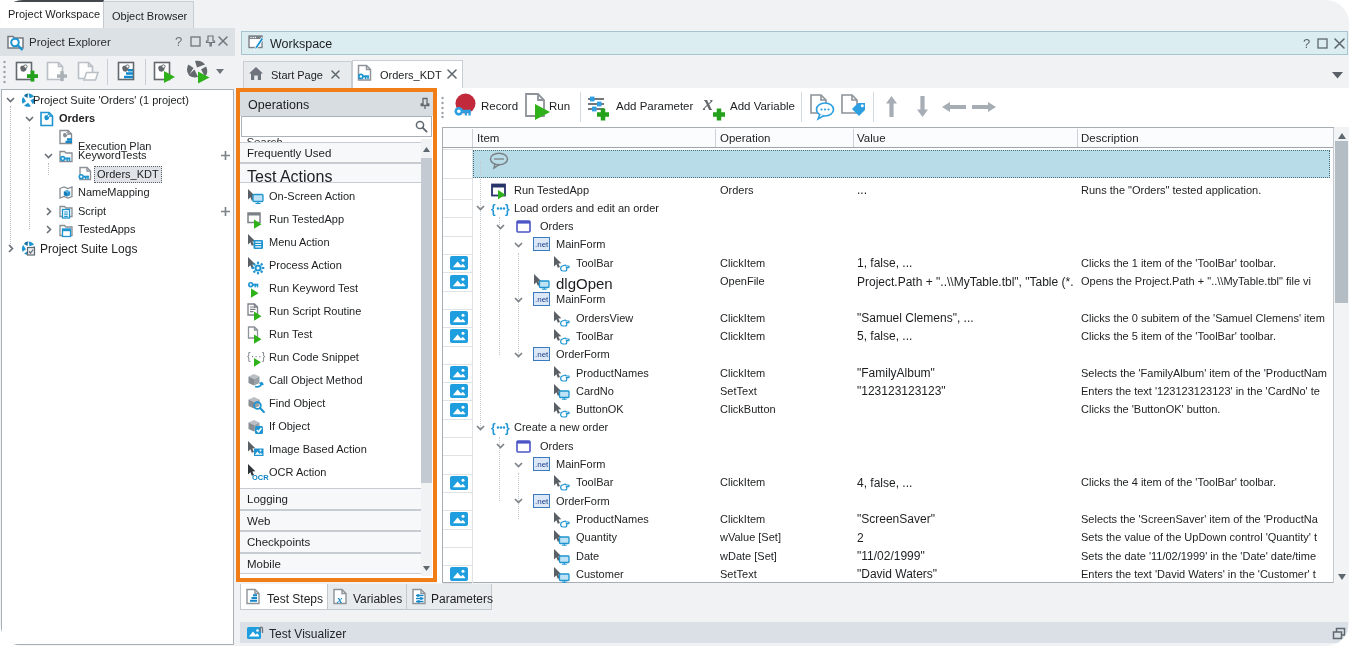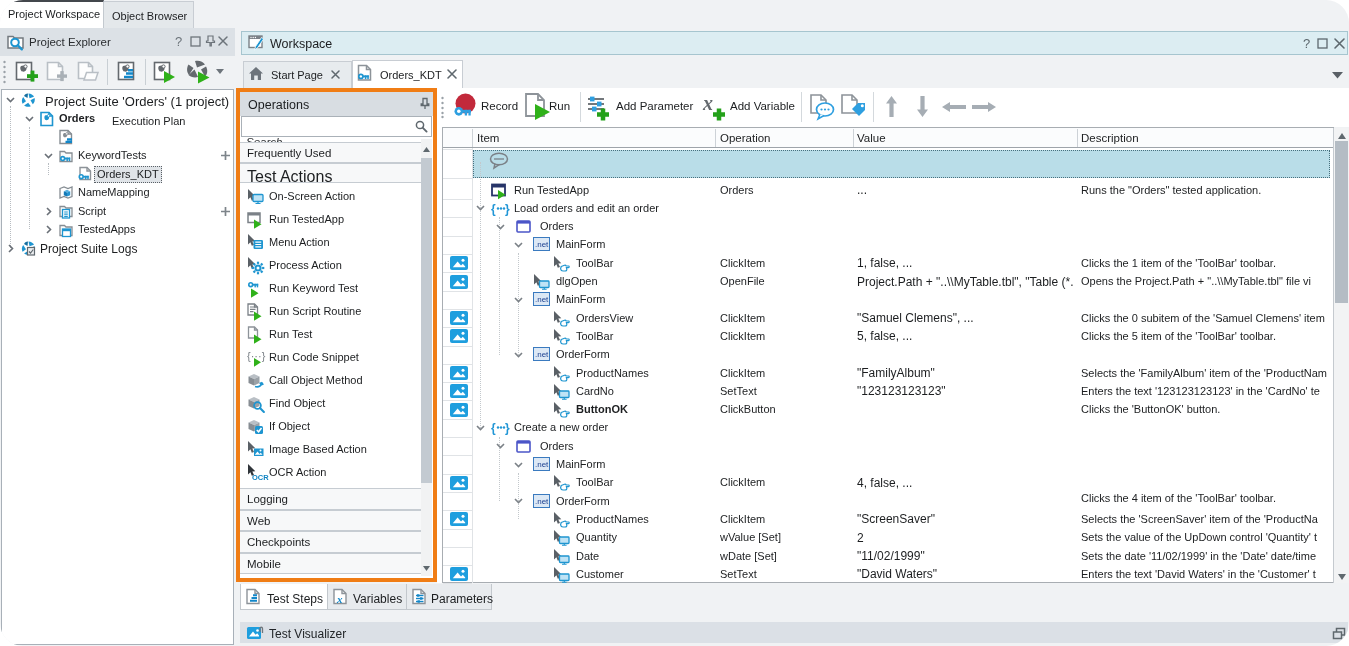--- a/index.html
+++ b/index.html
@@ -99,39 +99,39 @@
     </svg>
 <svg class="ab" style="left:21px;top:93.0px" width="14" height="14" viewBox="0 0 14 14">
       <g fill="#1e95d0">
         <path d="M7.5,0.5 C10,0.5 12,1.8 13,3.8 L8.5,5.2 Z"></path>
         <path d="M13.6,5 C14.2,7.4 13.4,9.8 11.8,11.3 L9.5,7.2 Z"></path>
         <path d="M9.8,13.2 C7.5,14.3 4.9,13.9 3.1,12.4 L7.2,9.7 Z"></path>
         <path d="M1.6,10.8 C0.4,8.6 0.7,5.9 2.2,4.1 L5,8.3 Z"></path>
         <path d="M4,1.6 C5,1 6,0.7 7,0.6 L6.5,5 L3,3 Z" fill="#156fa0"></path>
       </g>
     </svg>
-<div class="ab txt" style="left:36px;top:93.5px;font-size:13px;color:#1c1e20;padding-left:9px;">Project Suite 'Orders' (1 project)</div>
+<div class="ab txt" style="left:24px;top:93.5px;font-size:11px;color:#1c1e20;padding-left:9px;">Project Suite 'Orders' (1 project)</div>
 <svg class="ab" style="left:25px;top:115.5px" width="9" height="6" viewBox="0 0 9 6">
       <path d="M1,1 L4.5,4.5 L8,1" fill="none" stroke="#6a7077" stroke-width="1.6"></path>
     </svg>
 <svg class="ab" style="left:40px;top:111.5px" width="14" height="14" viewBox="0 0 14 14">
       <path d="M1,0.5 L9.0,0.5 L12.5,4.0 L12.5,13.5 L1,13.5 Z" fill="#fff" stroke="#1e95d0" stroke-width="1.6"></path>
       <path d="M9.0,0.5 L9.0,4.0 L12.5,4.0" fill="none" stroke="#1e95d0" stroke-width="1.6"></path>
       <path d="M5,3.5 C7.5,2.5 9.5,4 9,6.2 C8.6,8.4 5.6,8.8 4.8,7.2 C4.2,5.9 4.3,4.3 5,3.5 Z" fill="#1e95d0"></path>
       <circle cx="8.6" cy="3.8" r="1.3" fill="#fff" stroke="#1e95d0" stroke-width="0.9"></circle>
     </svg>
 <div class="ab txt" style="left:59px;top:112.0px;font-size:11px;color:#1c1e20;font-weight:bold;">Orders</div>
 <svg class="ab" style="left:59px;top:130.0px" width="14" height="14" viewBox="0 0 14 14">
       <path d="M1,0.5 L9.0,0.5 L12.5,4.0 L12.5,13.5 L1,13.5 Z" fill="#fff" stroke="#868d93" stroke-width="1.4"></path>
       <path d="M9.0,0.5 L9.0,4.0 L12.5,4.0" fill="none" stroke="#868d93" stroke-width="1.4"></path>
       <path d="M4.5,3.5 C6.5,2.5 8.5,3.5 8.2,5.5 C7.9,7.5 5.2,7.8 4.4,6.4 C3.9,5.3 4,4.1 4.5,3.5 Z" fill="#868d93"></path>
       <circle cx="7.8" cy="3.8" r="1.2" fill="#fff" stroke="#868d93" stroke-width="0.8"></circle>
       <path d="M6.5,11.8 L13,11.8 M8,9.3 L13,9.3" stroke="#1287c9" stroke-width="2.2"></path>
     </svg>
-<div class="ab txt" style="left:78px;top:115px;font-size:11px;color:#1c1e20;margin-left:34px;">Execution Plan</div>
+<div class="ab txt" style="left:78px;top:140px;font-size:11px;color:#1c1e20;">Execution Plan</div>
 <svg class="ab" style="left:44px;top:152.5px" width="9" height="6" viewBox="0 0 9 6">
       <path d="M1,1 L4.5,4.5 L8,1" fill="none" stroke="#6a7077" stroke-width="1.6"></path>
     </svg>
 <svg class="ab" style="left:59px;top:148.5px" width="14" height="14" viewBox="0 0 14 14">
       <path d="M1,2.5 L5.5,2.5 L7,4 L13,4 L13,12.5 L1,12.5 Z" fill="#fbfcfc" stroke="#868d93" stroke-width="1.3"></path>
       <g transform="translate(1,6.8) scale(0.85)" fill="#1e95d0">
         <circle cx="3.2" cy="3.2" r="3.2"></circle>
         <circle cx="3.2" cy="3.2" r="1.3" fill="#fff"></circle>
         <rect x="5.6" y="2.1" width="6.4" height="2.2"></rect>
         <rect x="7.6" y="2.1" width="1.7" height="4.2"></rect>
@@ -554,21 +554,21 @@
 <svg class="ab" style="left:450px;top:274.5px" width="18" height="14" viewBox="0 0 18 14">
       <rect x="0" y="0" width="18" height="14" rx="2" fill="#1e9ede"></rect>
       <path d="M2.8,11.2 L7.6,5.6 L11,9.6 L12.8,7.8 L15.2,10.6 L15.2,11.2 Z" fill="#fff"></path>
       <circle cx="13" cy="4.2" r="1.5" fill="#fff"></circle>
     </svg>
 <svg class="ab" style="left:533px;top:274.0px" width="16" height="16" viewBox="0 0 16 16">
       <path transform="translate(1,0)" d="M0,0 L7.3,7.3 L4.3,7.4 L6,11 L3.8,11.8 L2.4,8.2 L0,10.5 Z" fill="#5a6066"></path>
       <rect x="6.5" y="7" width="9.5" height="6.5" rx="0.8" fill="#bfe3f5" stroke="#1e95d0" stroke-width="1.3"></rect>
       <path d="M11.3,13.5 L11.3,15 M9,15.3 L13.6,15.3" stroke="#1e95d0" stroke-width="1.1"></path>
     </svg>
-<div class="ab txt" style="left:556px;top:275.0px;font-size:11px;color:#1c1e20;">dlgOpen</div>
+<div class="ab txt" style="left:556px;top:275.0px;font-size:15px;color:#1c1e20;">dlgOpen</div>
 <div class="ab txt" style="left:720px;top:275.0px;font-size:11px;color:#1c1e20;">OpenFile</div>
 <div class="ab txt" style="left:857px;top:274.5px;width:218px;overflow:hidden;font-size:12px;color:#1c1e20;">Project.Path + "..\\MyTable.tbl", "Table (*.</div>
 <div class="ab txt" style="left:1081px;top:275.0px;width:249px;overflow:hidden;font-size:11px;color:#1c1e20;">Opens the Project.Path + "..\\MyTable.tbl" file vi</div>
 <svg class="ab" style="left:514px;top:296.8px" width="9" height="6" viewBox="0 0 9 6">
       <path d="M1,1 L4.5,4.5 L8,1" fill="none" stroke="#7b8187" stroke-width="1.6"></path>
     </svg>
 <svg class="ab" style="left:533px;top:292.3px" width="17" height="16" viewBox="0 0 17 16">
       <rect x="0.5" y="0.5" width="16" height="13" fill="#dce8f5" stroke="#3a7abf" stroke-width="1"></rect>
       <text x="2" y="10" font-size="8" fill="#1b3f8f" font-family="Liberation Sans">.net</text>
     </svg>
@@ -636,21 +636,21 @@
 <div class="ab txt" style="left:1081px;top:384.8px;width:249px;overflow:hidden;font-size:11px;color:#1c1e20;">Enters the text '123123123123' in the 'CardNo' te</div>
 <svg class="ab" style="left:450px;top:402.6px" width="18" height="14" viewBox="0 0 18 14">
       <rect x="0" y="0" width="18" height="14" rx="2" fill="#1e9ede"></rect>
       <path d="M2.8,11.2 L7.6,5.6 L11,9.6 L12.8,7.8 L15.2,10.6 L15.2,11.2 Z" fill="#fff"></path>
       <circle cx="13" cy="4.2" r="1.5" fill="#fff"></circle>
     </svg>
 <svg class="ab" style="left:553px;top:402.1px" width="16" height="16" viewBox="0 0 16 16">
       <path transform="translate(1,0)" d="M0,0 L7.3,7.3 L4.3,7.4 L6,11 L3.8,11.8 L2.4,8.2 L0,10.5 Z" fill="#5a6066"></path>
       <path d="M8.2,10.5 L11.5,9.2 C12.3,8.9 12.9,9.3 13.2,10 L15.6,10 C16.4,10 16.4,11.6 15.6,11.6 L13.4,11.6 L13.8,13.2 C14,14.2 13.2,15 12.2,15 L10,15 C8.8,15 7.8,14 7.6,12.8 Z" fill="#fff" stroke="#1e95d0" stroke-width="1.2"></path>
     </svg>
-<div class="ab txt" style="left:576px;top:403.1px;font-size:11px;color:#1c1e20;font-weight:bold;">ButtonOK</div>
+<div class="ab txt" style="left:576px;top:403.1px;font-size:11px;color:#1c1e20;">ButtonOK</div>
 <div class="ab txt" style="left:720px;top:403.1px;font-size:11px;color:#1c1e20;">ClickButton</div>
 <div class="ab txt" style="left:1081px;top:403.1px;width:249px;overflow:hidden;font-size:11px;color:#1c1e20;">Clicks the 'ButtonOK' button.</div>
 <svg class="ab" style="left:476px;top:424.9px" width="9" height="6" viewBox="0 0 9 6">
       <path d="M1,1 L4.5,4.5 L8,1" fill="none" stroke="#7b8187" stroke-width="1.6"></path>
     </svg>
 <svg class="ab" style="left:491px;top:420.4px" width="16" height="16" viewBox="0 0 16 16">
       <text x="0" y="11.5" font-size="12" font-weight="bold" fill="#2196d6" font-family="Liberation Sans">{</text>
       <g fill="#2196d6">
         <circle cx="7" cy="7.5" r="1.2"></circle>
         <circle cx="10" cy="7.5" r="1.2"></circle>
@@ -680,21 +680,21 @@
       <path d="M2.8,11.2 L7.6,5.6 L11,9.6 L12.8,7.8 L15.2,10.6 L15.2,11.2 Z" fill="#fff"></path>
       <circle cx="13" cy="4.2" r="1.5" fill="#fff"></circle>
     </svg>
 <svg class="ab" style="left:553px;top:475.3px" width="16" height="16" viewBox="0 0 16 16">
       <path transform="translate(1,0)" d="M0,0 L7.3,7.3 L4.3,7.4 L6,11 L3.8,11.8 L2.4,8.2 L0,10.5 Z" fill="#5a6066"></path>
       <path d="M8.2,10.5 L11.5,9.2 C12.3,8.9 12.9,9.3 13.2,10 L15.6,10 C16.4,10 16.4,11.6 15.6,11.6 L13.4,11.6 L13.8,13.2 C14,14.2 13.2,15 12.2,15 L10,15 C8.8,15 7.8,14 7.6,12.8 Z" fill="#fff" stroke="#1e95d0" stroke-width="1.2"></path>
     </svg>
 <div class="ab txt" style="left:576px;top:476.3px;font-size:11px;color:#1c1e20;">ToolBar</div>
 <div class="ab txt" style="left:720px;top:476.3px;font-size:11px;color:#1c1e20;">ClickItem</div>
 <div class="ab txt" style="left:857px;top:475.8px;width:218px;overflow:hidden;font-size:12px;color:#1c1e20;">4, false, ...</div>
-<div class="ab txt" style="left:1081px;top:476.3px;width:249px;overflow:hidden;font-size:11px;color:#1c1e20;margin-top:16px;">Clicks the 4 item of the 'ToolBar' toolbar.</div>
+<div class="ab txt" style="left:1081px;top:476.3px;width:249px;overflow:hidden;font-size:11px;color:#1c1e20;">Clicks the 4 item of the 'ToolBar' toolbar.</div>
 <svg class="ab" style="left:514px;top:498.1px" width="9" height="6" viewBox="0 0 9 6">
       <path d="M1,1 L4.5,4.5 L8,1" fill="none" stroke="#7b8187" stroke-width="1.6"></path>
     </svg>
 <svg class="ab" style="left:533px;top:493.6px" width="17" height="16" viewBox="0 0 17 16">
       <rect x="0.5" y="0.5" width="16" height="13" fill="#dce8f5" stroke="#3a7abf" stroke-width="1"></rect>
       <text x="2" y="10" font-size="8" fill="#1b3f8f" font-family="Liberation Sans">.net</text>
     </svg>
 <div class="ab txt" style="left:556px;top:494.6px;font-size:11px;color:#1c1e20;">OrderForm</div>
 <svg class="ab" style="left:450px;top:512.4000000000001px" width="18" height="14" viewBox="0 0 18 14">
       <rect x="0" y="0" width="18" height="14" rx="2" fill="#1e9ede"></rect>

